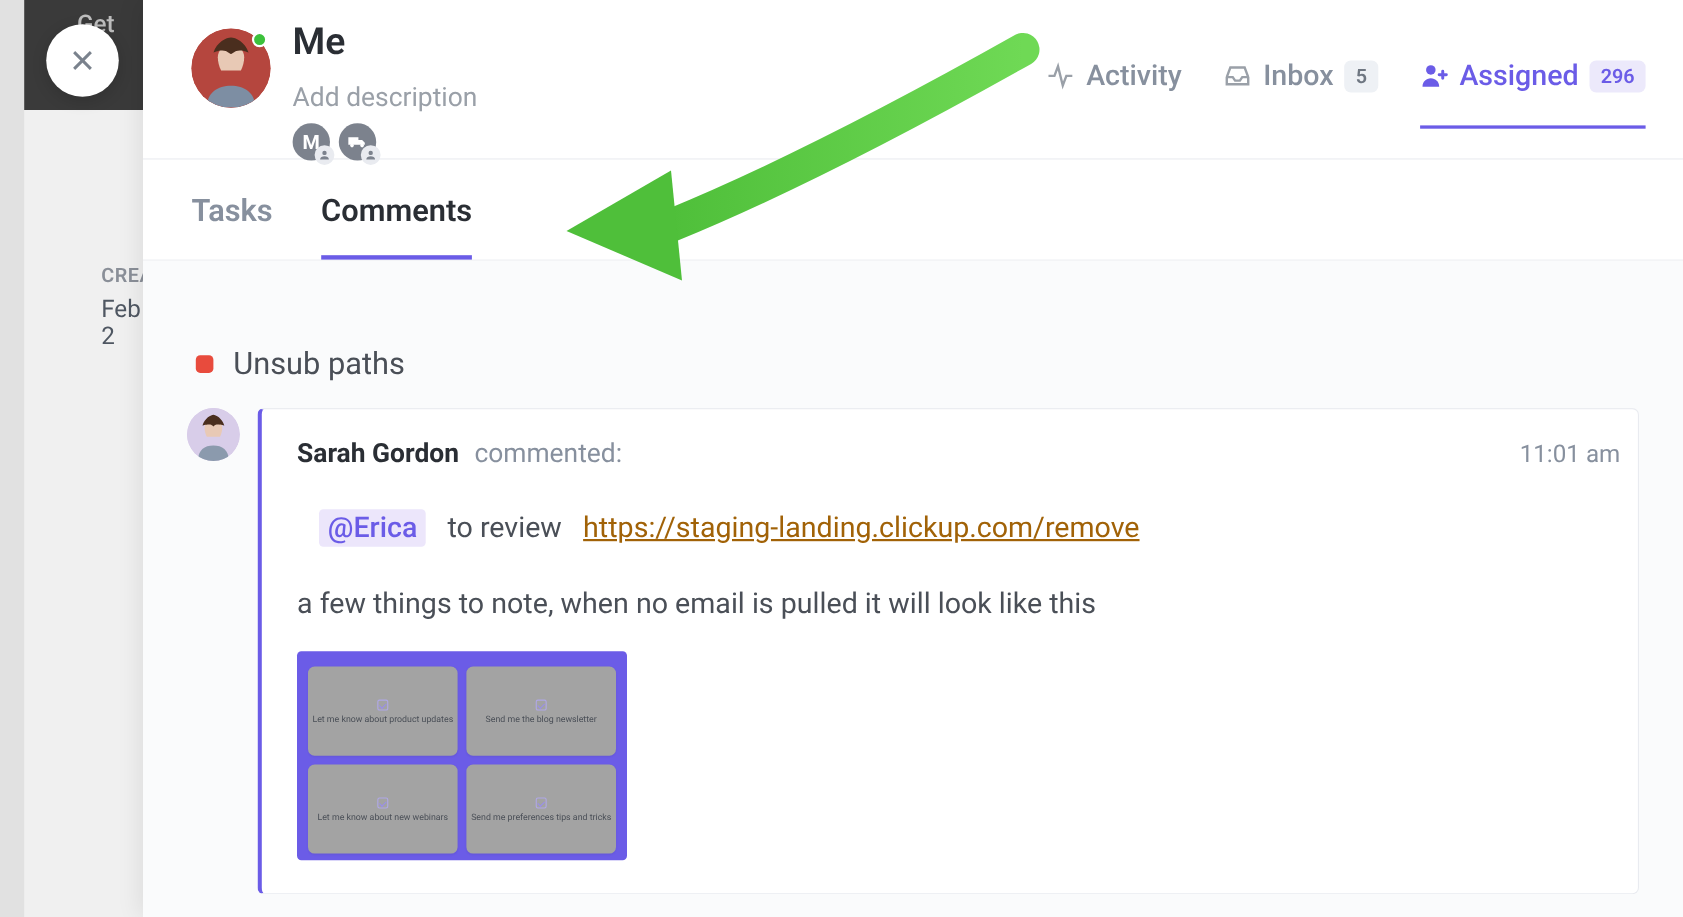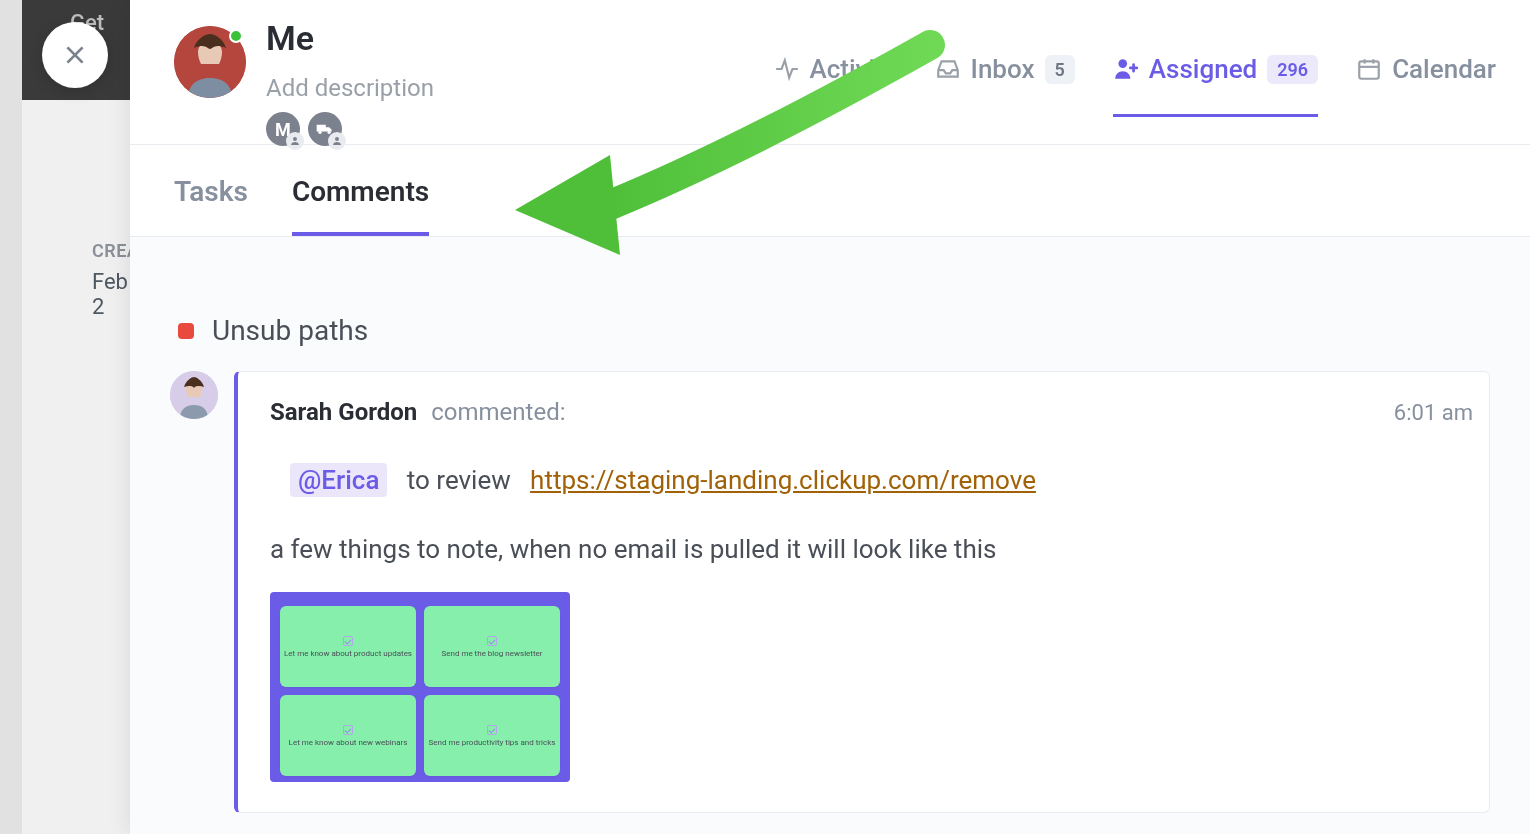--- a/index.html
+++ b/index.html
@@ -128,21 +128,21 @@
   .link { color:#a16207; text-decoration:underline; }
   .note-line { margin-top:34px; font-size:26px; color:#4a4f57; }
   
   .attach {
     margin-top:28px; width:300px; height:190px; background:#6b5ce7;
     border-radius:4px; padding:14px 10px 6px 10px; position:relative;
     display:flex; flex-direction:column; justify-content:space-between;
   }
   .attach-grid { display:grid; grid-template-columns:1fr 1fr; gap:8px; flex:1; }
   .attach-card {
-    background:#86efac; border-radius:6px; padding:6px 4px 4px 4px;
+    background:#a3a3a3; border-radius:6px; padding:6px 4px 4px 4px;
     display:flex; flex-direction:column; align-items:center; justify-content:center;
     text-align:center; font-size:8px; color:#4a4f57; line-height:1.25;
     box-shadow:0 1px 2px rgba(0,0,0,0.06);
   }
   .attach-card .chk {
     width:10px; height:10px; border:1px solid #b0a8e8; border-radius:2px;
     margin-bottom:3px; position:relative;
   }
   .attach-card .chk::after {
     content:""; position:absolute; left:1px; top:2px; width:5px; height:3px;
@@ -239,29 +239,20 @@
       </div>
       <div class="nav-item active">
         <svg class="nav-icon" viewBox="0 0 24 24">
           <circle cx="9" cy="7" r="4" fill="#6b5ce7"></circle>
             <path d="M2 21c0-4 3-7 7-7s7 3 7 7z" fill="#6b5ce7"></path>
           <path d="M19 8v6M16 11h6" stroke="#6b5ce7" stroke-width="2.5" stroke-linecap="round"></path>
         </svg>
         <span>Assigned</span>
         <span class="badge">296</span>
       </div>
-      <div class="nav-item">
-        <svg class="nav-icon stroke" viewBox="0 0 24 24">
-            <rect x="3" y="5" width="18" height="16" rx="2"></rect>
-            <line x1="3" y1="10" x2="21" y2="10"></line>
-            <line x1="8" y1="3" x2="8" y2="7"></line>
-            <line x1="16" y1="3" x2="16" y2="7"></line>
-          </svg>
-        <span>Calendar</span>
-      </div>
     </div>
   </div>
 
   <div class="tabs">
     <div class="tab">Tasks</div>
     <div class="tab active">Comments</div>
   </div>
 
   <div class="body">
     <div class="task-row">
@@ -275,21 +266,21 @@
             <circle cx="24" cy="24" r="24" fill="#d8cde9"></circle>
             <path d="M16 18c0-5 4-8 8-8s8 3 8 8c0 3-1 6-2 8H18c-1-2-2-5-2-8z" fill="#e8c9b5"></path>
             <path d="M14 16c2-7 8-10 10-10s8 3 10 10c0 0-3-1-6-1-3 0-4 2-4 2s-1-2-4-2c-3 0-6 1-6 1z" fill="#4a2e1e"></path>
             <path d="M10 48c0-10 6-14 14-14s14 4 14 14z" fill="#8b9aad"></path>
           </svg>
       </div>
       <div class="comment-card">
         <div class="comment-head">
           <span class="author">Sarah Gordon</span>
           <span class="verb">commented:</span>
-          <span class="timestamp">6:01 am</span>
+          <span class="timestamp">11:01 am</span>
         </div>
         <div class="comment-body">
           <span class="mention">@Erica</span>
           <span>&nbsp;</span>
           <span>to review</span>
           <span>&nbsp;</span>
           <a class="link" href="#">https://staging-landing.clickup.com/remove</a>
         </div>
         <div class="note-line">a few things to note, when no email is pulled it will look like this</div>
 
@@ -302,21 +293,21 @@
             <div class="attach-card">
                 <div class="chk"></div>
                 <span>Send me the blog newsletter</span>
               </div>
             <div class="attach-card">
                 <div class="chk"></div>
                 <span>Let me know about new webinars</span>
               </div>
             <div class="attach-card">
                 <div class="chk"></div>
-                <span>Send me productivity tips and tricks</span>
+                <span>Send me preferences tips and tricks</span>
               </div>
           </div>
         </div>
       </div>
     </div>
   </div>
 
 </div>
 
 <svg class="arrow-overlay" viewBox="0 0 450 230">

